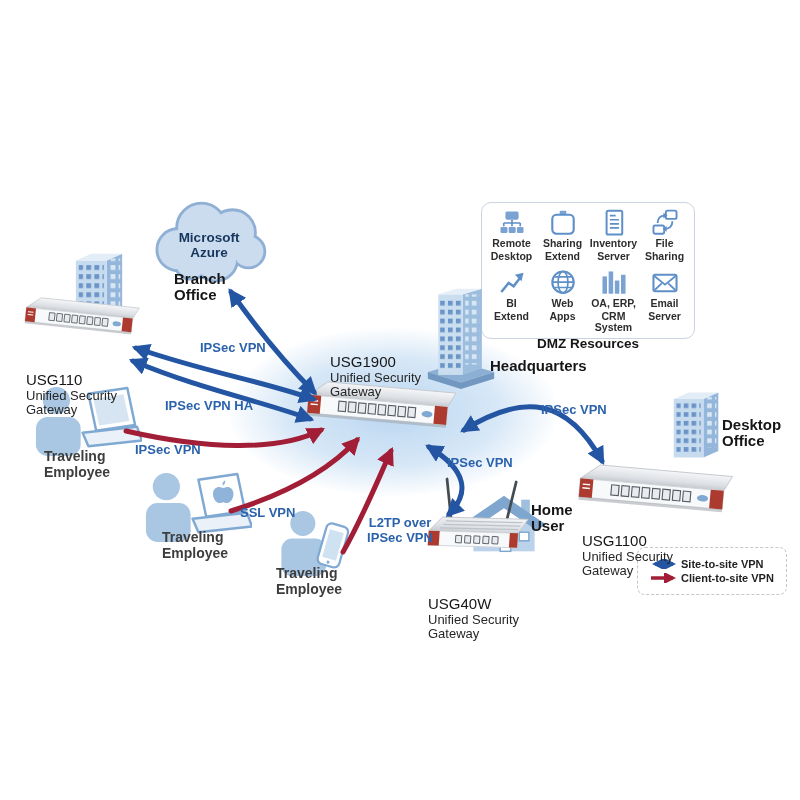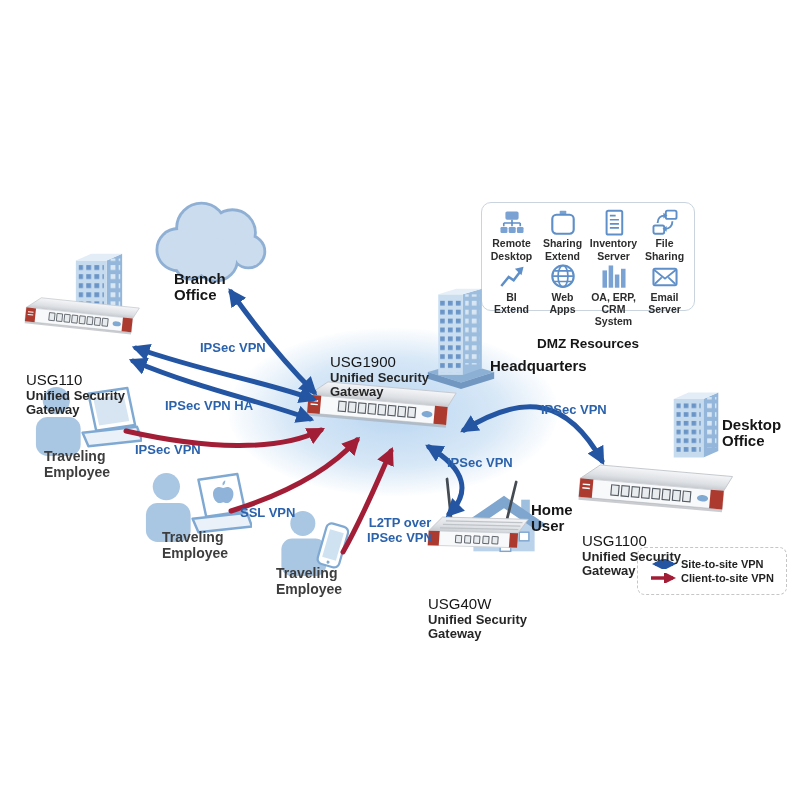--- a/index.html
+++ b/index.html
@@ -5,26 +5,26 @@
   html,body{margin:0;padding:0;background:#fff;}
   .stage{position:relative;width:800px;height:800px;background:#fff;overflow:hidden;
          font-family:"Liberation Sans",sans-serif;}
   .abs{position:absolute;}
   
   .glow{left:228px;top:328px;width:330px;height:168px;border-radius:50%;
         background:radial-gradient(ellipse at center, rgba(182,212,240,.95) 0%, rgba(182,212,240,.55) 45%, rgba(182,212,240,0) 72%);}
   
   .loc{font-size:15px;font-weight:800;color:#161616;line-height:1.08;}
   .dev-label .model{font-size:15px;font-weight:400;color:#161616;line-height:1.1;margin-top:36px;}
-  .dev-label .desc{font-size:13px;font-weight:700;color:#262626;line-height:1.08;}
+  .dev-label .desc{font-size:13px;font-weight:400;color:#262626;line-height:1.08;}
   .emp{font-size:14px;font-weight:600;color:#3d3d3d;line-height:1.15;}
   .vpn{font-size:13px;font-weight:800;color:#2B62AC;white-space:nowrap;}
   .cloud-text{width:122px;text-align:center;font-size:13.5px;font-weight:800;color:#17365D;line-height:1.12;}
   
-  .dmz{left:481px;top:202px;width:214px;height:109px;background:#fff;
+  .dmz{left:481px;top:202px;width:214px;height:137px;background:#fff;
        border:1.5px solid #C9D4DF;border-radius:10px;z-index:2;
        display:grid;grid-template-columns:repeat(4,1fr);grid-template-rows:1fr 1fr;
        padding:6px 4px 4px 4px;box-sizing:border-box;}
   .dmz-cell{display:flex;flex-direction:column;align-items:center;justify-content:flex-start;}
   .dmz-cell svg{width:30px;height:28px;flex:0 0 auto;}
   .dmz-lb{font-size:10.5px;color:#2d2d2d;font-weight:600;text-align:center;line-height:1.12;margin-top:1px;}
   .dmz-title{left:481px;top:336px;width:214px;text-align:center;font-size:13.5px;font-weight:800;color:#161616;}
   
   .legend{left:637px;top:547px;width:150px;border:1.5px dashed #C6C6C6;border-radius:8px;
           padding:8px 9px;box-sizing:border-box;background:#fff;}
@@ -79,20 +79,24 @@
       </g>
       <g fill="#CBDCEE">
         <circle cx="32" cy="56" r="21"></circle>
           <circle cx="57" cy="33" r="25"></circle>
           <circle cx="90" cy="38" r="23"></circle>
         <circle cx="107" cy="58" r="16"></circle>
           <circle cx="72" cy="66" r="22"></circle>
           <circle cx="46" cy="70" r="16"></circle>
       </g>
     </svg>
+    <div class="abs cloud-text lbl" style="left:0;top:34px;">
+      <div>Microsoft</div>
+      <div>Azure</div>
+    </div>
   </div>
 
   <div class="abs node" style="left:70px;top:247px;">
     <svg viewBox="0 0 60 84" width="58" height="81">
       <polygon points="38,14 54,7 54,70 38,77" fill="#93B6DA"></polygon>
       <rect x="6" y="14" width="32" height="63" fill="#C7DBEE"></rect>
       <polygon points="6,14 22,7 54,7 38,14" fill="#E3EDF7"></polygon>
       <rect x="9" y="18" width="26" height="56" fill="url(#pw)"></rect>
       <rect x="41" y="12" width="11" height="54" fill="url(#pwl)"></rect>
     </svg>

